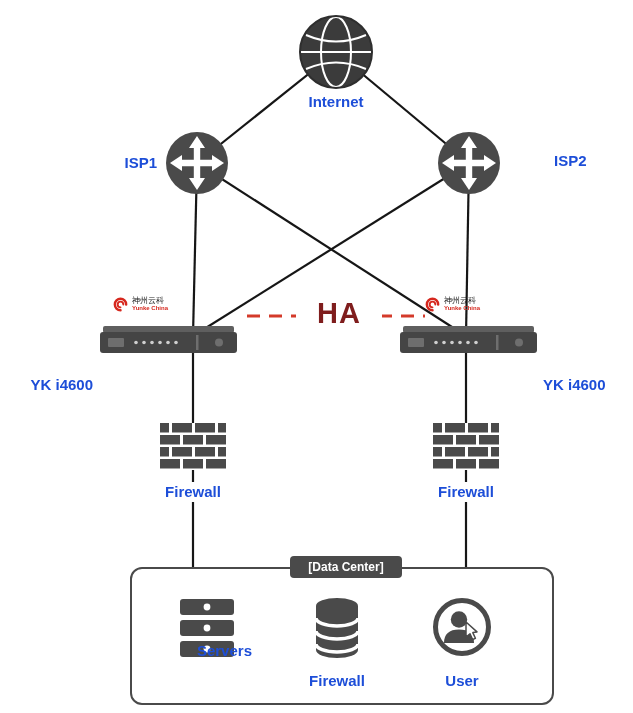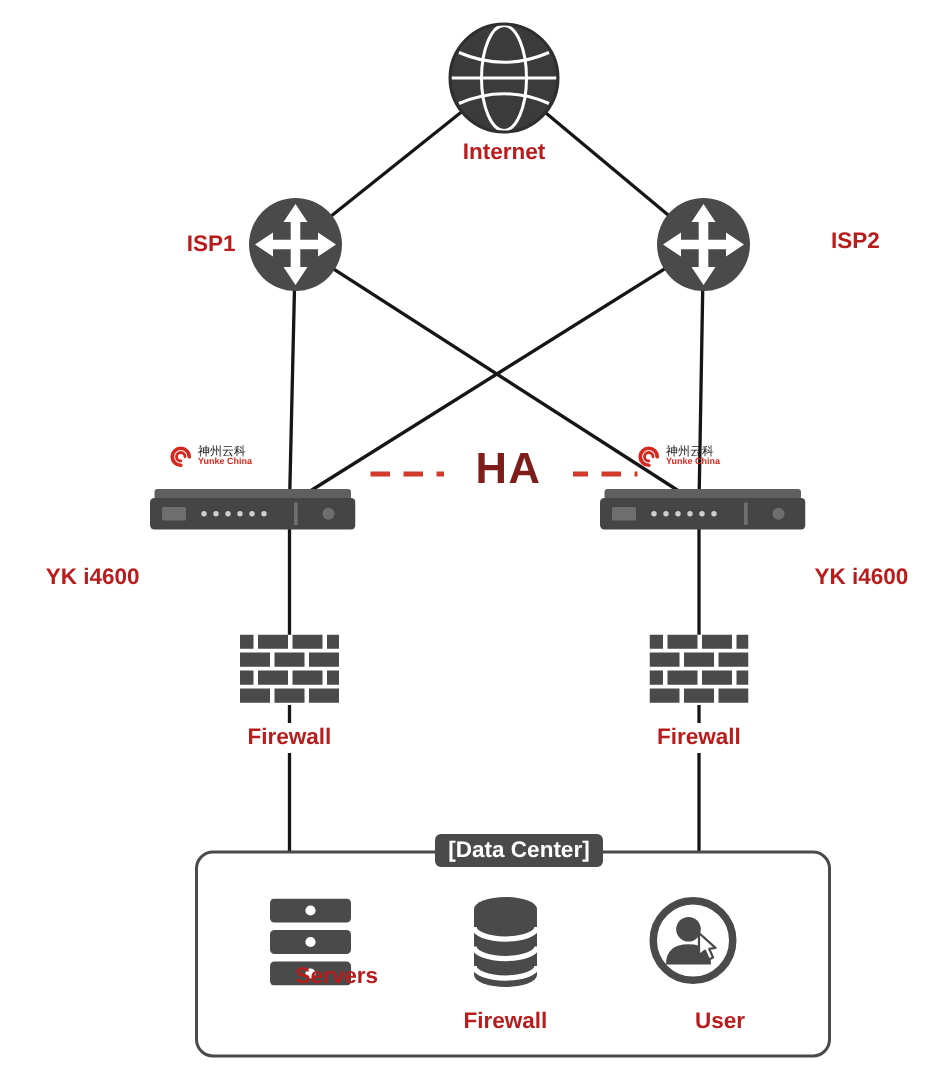--- a/index.html
+++ b/index.html
@@ -5,42 +5,42 @@
   html,body { margin:0; padding:0; background:#ffffff; }
   .canvas {
     position:relative; width:633px; height:713px; background:#fff;
     font-family:"Liberation Sans", sans-serif; overflow:hidden;
   }
   .lines { position:absolute; left:0; top:0; z-index:1; }
   .lines line { stroke:#161616; stroke-width:2.2; }
   .lines line.ha-dash { stroke:#d43a2a; stroke-width:3.2; stroke-dasharray:13 9; }
   .node { position:absolute; z-index:2; }
   .lbl {
-    position:absolute; z-index:3; color:#b91c1c;
+    position:absolute; z-index:3; color:#1d4ed8;
     font-size:15px; font-weight:600; text-align:center; line-height:20px;
   }
   .lbl-left { text-align:left; }
   .lbl-right { text-align:right; }
   .lbl-bold { font-weight:700;margin-top:48px; }
   .lbl-bg { background:#fff; }
   .ha-label {
     position:absolute; z-index:3; background:#fff; color:#7f1d1d;
     font-size:29px; font-weight:700; text-align:center; line-height:40px; letter-spacing:1px;
   }
   .logo { position:absolute; z-index:3; display:flex; align-items:center; gap:3px; }
   .logo .logo-text { display:flex; flex-direction:column; line-height:1.05; }
   .logo .logo-cn { font-size:8px; font-weight:400; color:#1a1a1a; white-space:nowrap; }
   .logo .logo-en { font-size:6px; font-weight:700; color:#d6281e; white-space:nowrap; }
   .dc-box {
     position:absolute; z-index:2; left:130px; top:567px; width:424px; height:138px;
     border:2.5px solid #4a4a4a; border-radius:12px; background:#fff; box-sizing:border-box;
   }
   .dc-badge {
     position:absolute; z-index:4; left:290px; top:556px; width:112px; height:22px;
-    background:#4a4a4a; border-radius:4px; color:#fff; font-size:15px; font-weight:700;
+    background:#4a4a4a; border-radius:4px; color:#fff; font-size:12px; font-weight:700;
     text-align:center; line-height:22px;
   }
 </style>
 </head>
 <body>
 
 <div class="canvas">
 
   <svg class="lines" width="633" height="713">
     <line x1="336" y1="52" x2="197" y2="163"></line>
@@ -214,15 +214,15 @@
   <div class="lbl" style="left:292px; top:671px; width:90px;">Firewall</div>
 
   <div class="node" style="left:432px; top:597px; width:60px; height:60px;">
     <svg width="60" height="60" viewBox="0 0 60 60">
       <circle cx="30" cy="30" r="26.5" fill="#ffffff" stroke="#4a4a4a" stroke-width="5"></circle>
       <circle cx="27" cy="22.5" r="8.2" fill="#4a4a4a"></circle>
       <path d="M12,46 Q12,32.5 27,32.5 Q42,32.5 42,46 Z" fill="#4a4a4a"></path>
       <path d="M0,0 L0,15 L4,11.8 L6.6,17.6 L9.4,16.3 L6.8,10.6 L11,9.9 Z" transform="translate(34,25)" fill="#ffffff" stroke="#4a4a4a" stroke-width="1.5" stroke-linejoin="round"></path>
     </svg>
   </div>
-  <div class="lbl" style="left:435px; top:671px; width:90px;">User</div>
+  <div class="lbl" style="left:417px; top:671px; width:90px;">User</div>
 
 </div>
 
 </body></html>

